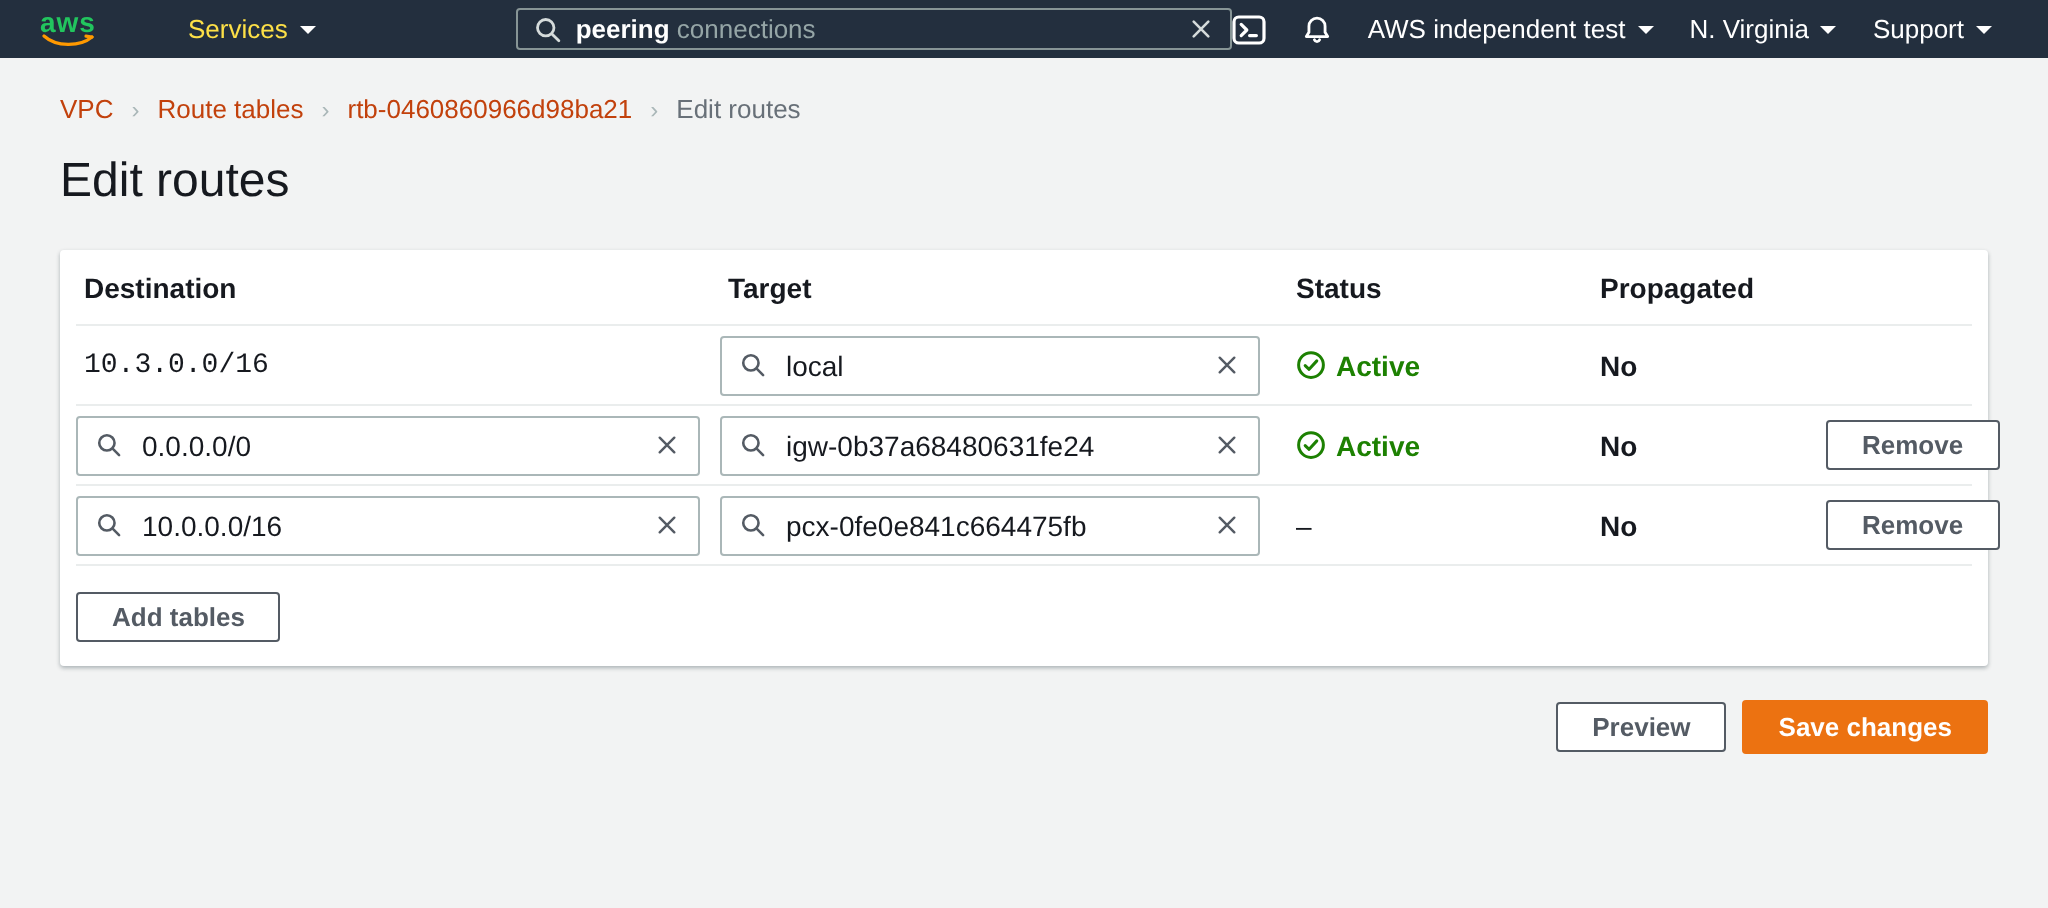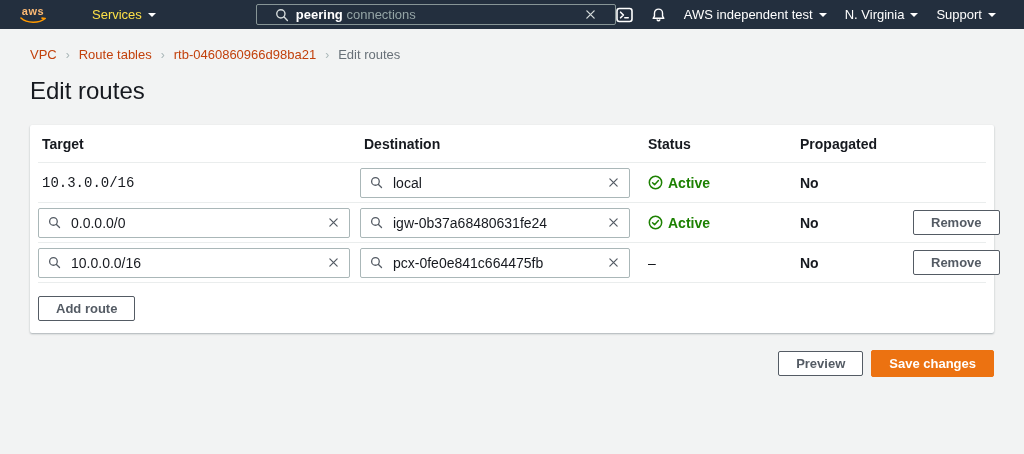--- a/index.html
+++ b/index.html
@@ -2,24 +2,24 @@
 <html><head>
 <meta charset="utf-8">
 <style>
   * { margin:0; padding:0; box-sizing:border-box; }
   html,body { width:1024px; height:454px; overflow:hidden; }
   body { font-family:"Liberation Sans","DejaVu Sans",sans-serif; background:#f2f3f3; color:#16191f; }
 
   
   .topbar { height:29px; background:#232f3e; display:flex; align-items:center; padding:0 14px 0 20px; }
   .logo { display:flex; flex-direction:column; align-items:center; margin-right:46px; cursor:pointer; }
-  .logo-text { color:#fdba74; font-weight:bold; font-size:11px; line-height:11px; letter-spacing:.5px; }
+  .logo-text { color:#22c55e; font-weight:bold; font-size:14px; line-height:11px; letter-spacing:.5px; }
   .services { display:flex; align-items:center; color:#fde047; font-size:13px; cursor:pointer; }
   .caret { width:0; height:0; border-left:4px solid transparent; border-right:4px solid transparent; border-top:4px solid #ffffff; margin-left:6px; display:inline-block; }
-  .tb-search { margin-left:100px; width:384px; height:21px; border:1px solid #879596; border-radius:2px; display:flex; align-items:center; padding:0 18px; color:#fff; }
+  .tb-search { margin-left:100px; width:384px; height:21px; border:1px solid #879596; border-radius:2px; display:flex; align-items:center; padding:0 8px; color:#fff; }
   .tb-search .mag { color:#d5dbdb; margin-right:7px; display:flex; }
   .tb-search-term { font-size:13px; font-weight:bold; color:#ffffff; }
   .tb-search-sugg { font-size:13px; color:#95a5a6; white-space:pre; }
   .tb-search .clear { margin-left:auto; color:#d5dbdb; display:flex; cursor:pointer; }
   .tb-right { margin-left:auto; display:flex; align-items:center; gap:18px; padding-right:14px; }
   .tb-icon { color:#fff; display:flex; cursor:pointer; }
   .tb-menu { display:flex; align-items:center; color:#fff; font-size:13px; cursor:pointer; white-space:nowrap; }
 
   
   .breadcrumb { display:flex; align-items:center; gap:9px; padding:18px 0 0 30px; font-size:13px; }
@@ -125,22 +125,22 @@
   <a class="crumb-link">rtb-0460860966d98ba21</a>
   <span class="crumb-sep">›</span>
   <span class="crumb-current">Edit routes</span>
 </div>
 
 <h1 class="page-title">Edit routes</h1>
 
 <div class="panel">
 
   <div class="trow thead">
+    <div class="th">Destination</div>
     <div class="th">Target</div>
-    <div class="th">Destination</div>
     <div class="th" style="padding-left:8px;">Status</div>
     <div class="th" style="padding-left:0;">Propagated</div>
     <div></div>
   </div>
 
   <div class="trow">
     <div class="cell-text">10.3.0.0/16</div>
     <div class="field">
       <span class="mag">
         <svg width="13" height="13" viewBox="0 0 16 16">
@@ -238,20 +238,20 @@
       </span>
     </div>
     <div class="status-dash">–</div>
     <div class="prop-cell">No</div>
     <div class="action-cell">
       <button class="btn btn-secondary">Remove</button>
     </div>
   </div>
 
   <div class="add-route-wrap">
-    <button class="btn btn-secondary">Add route</button>
+    <button class="btn btn-secondary">Add tables</button>
   </div>
 </div>
 
 <div class="footer-actions">
   <button class="btn btn-secondary">Preview</button>
   <button class="btn btn-primary">Save changes</button>
 </div>
 
 </body></html>

